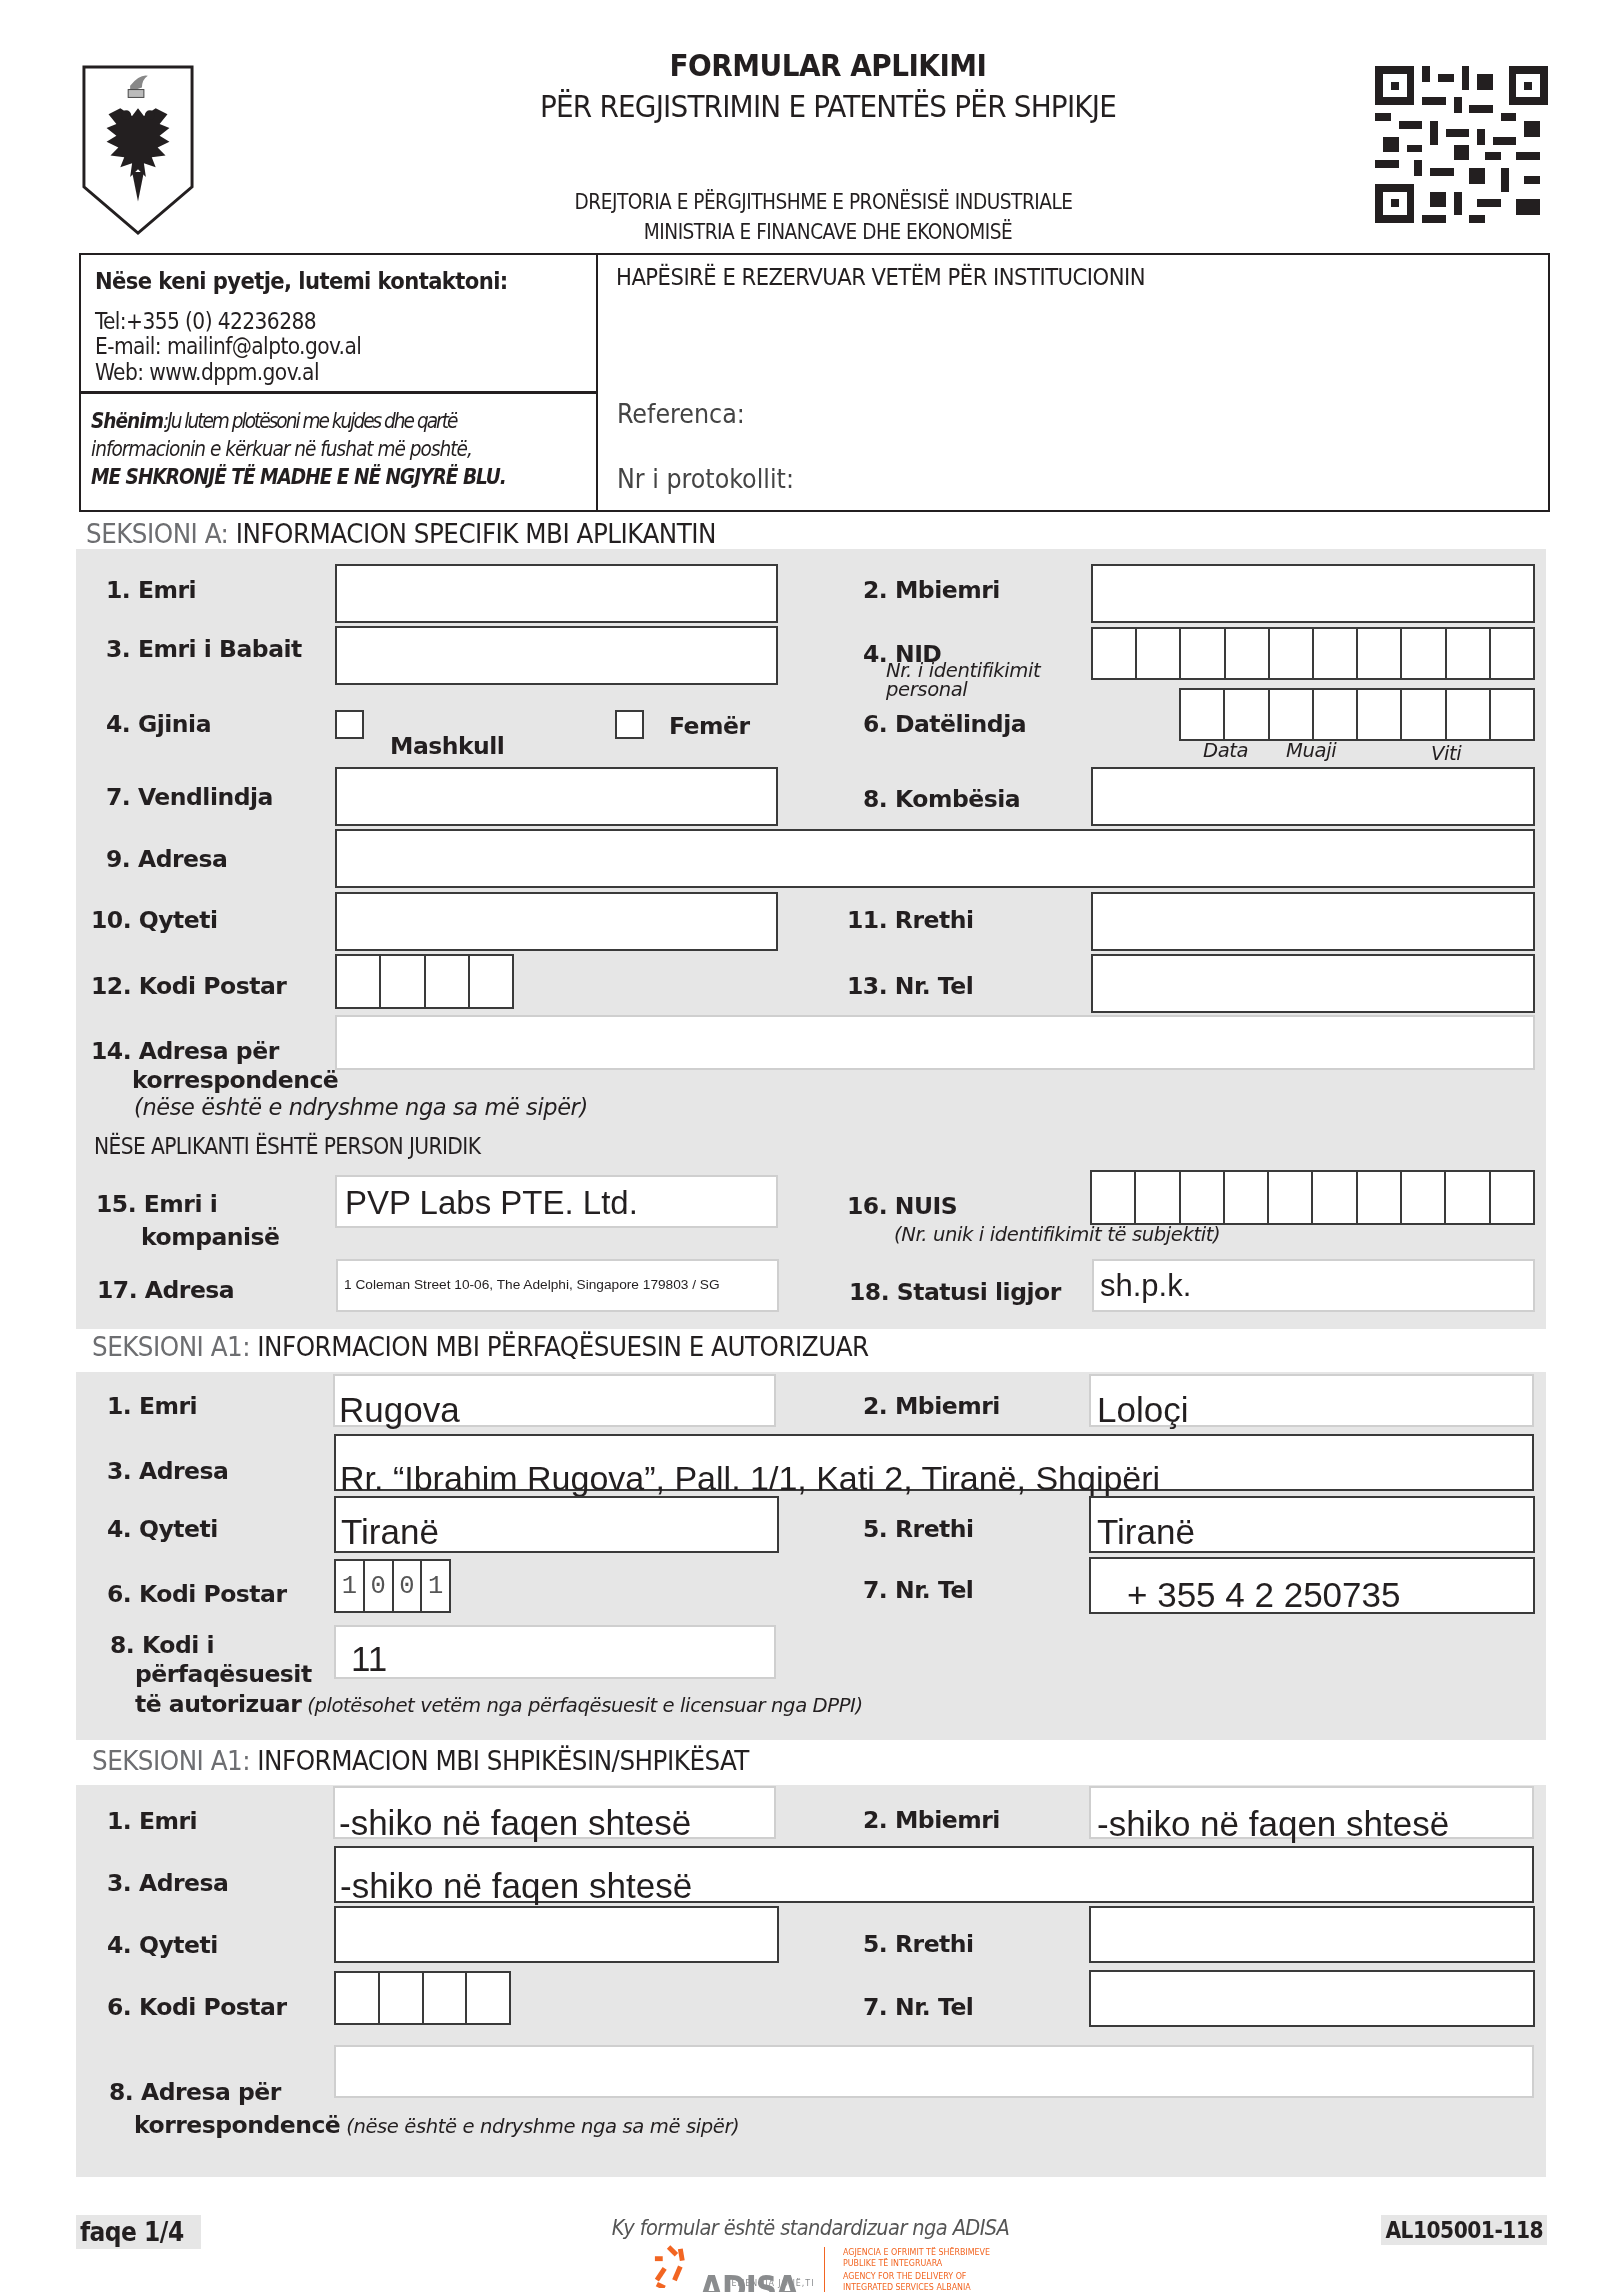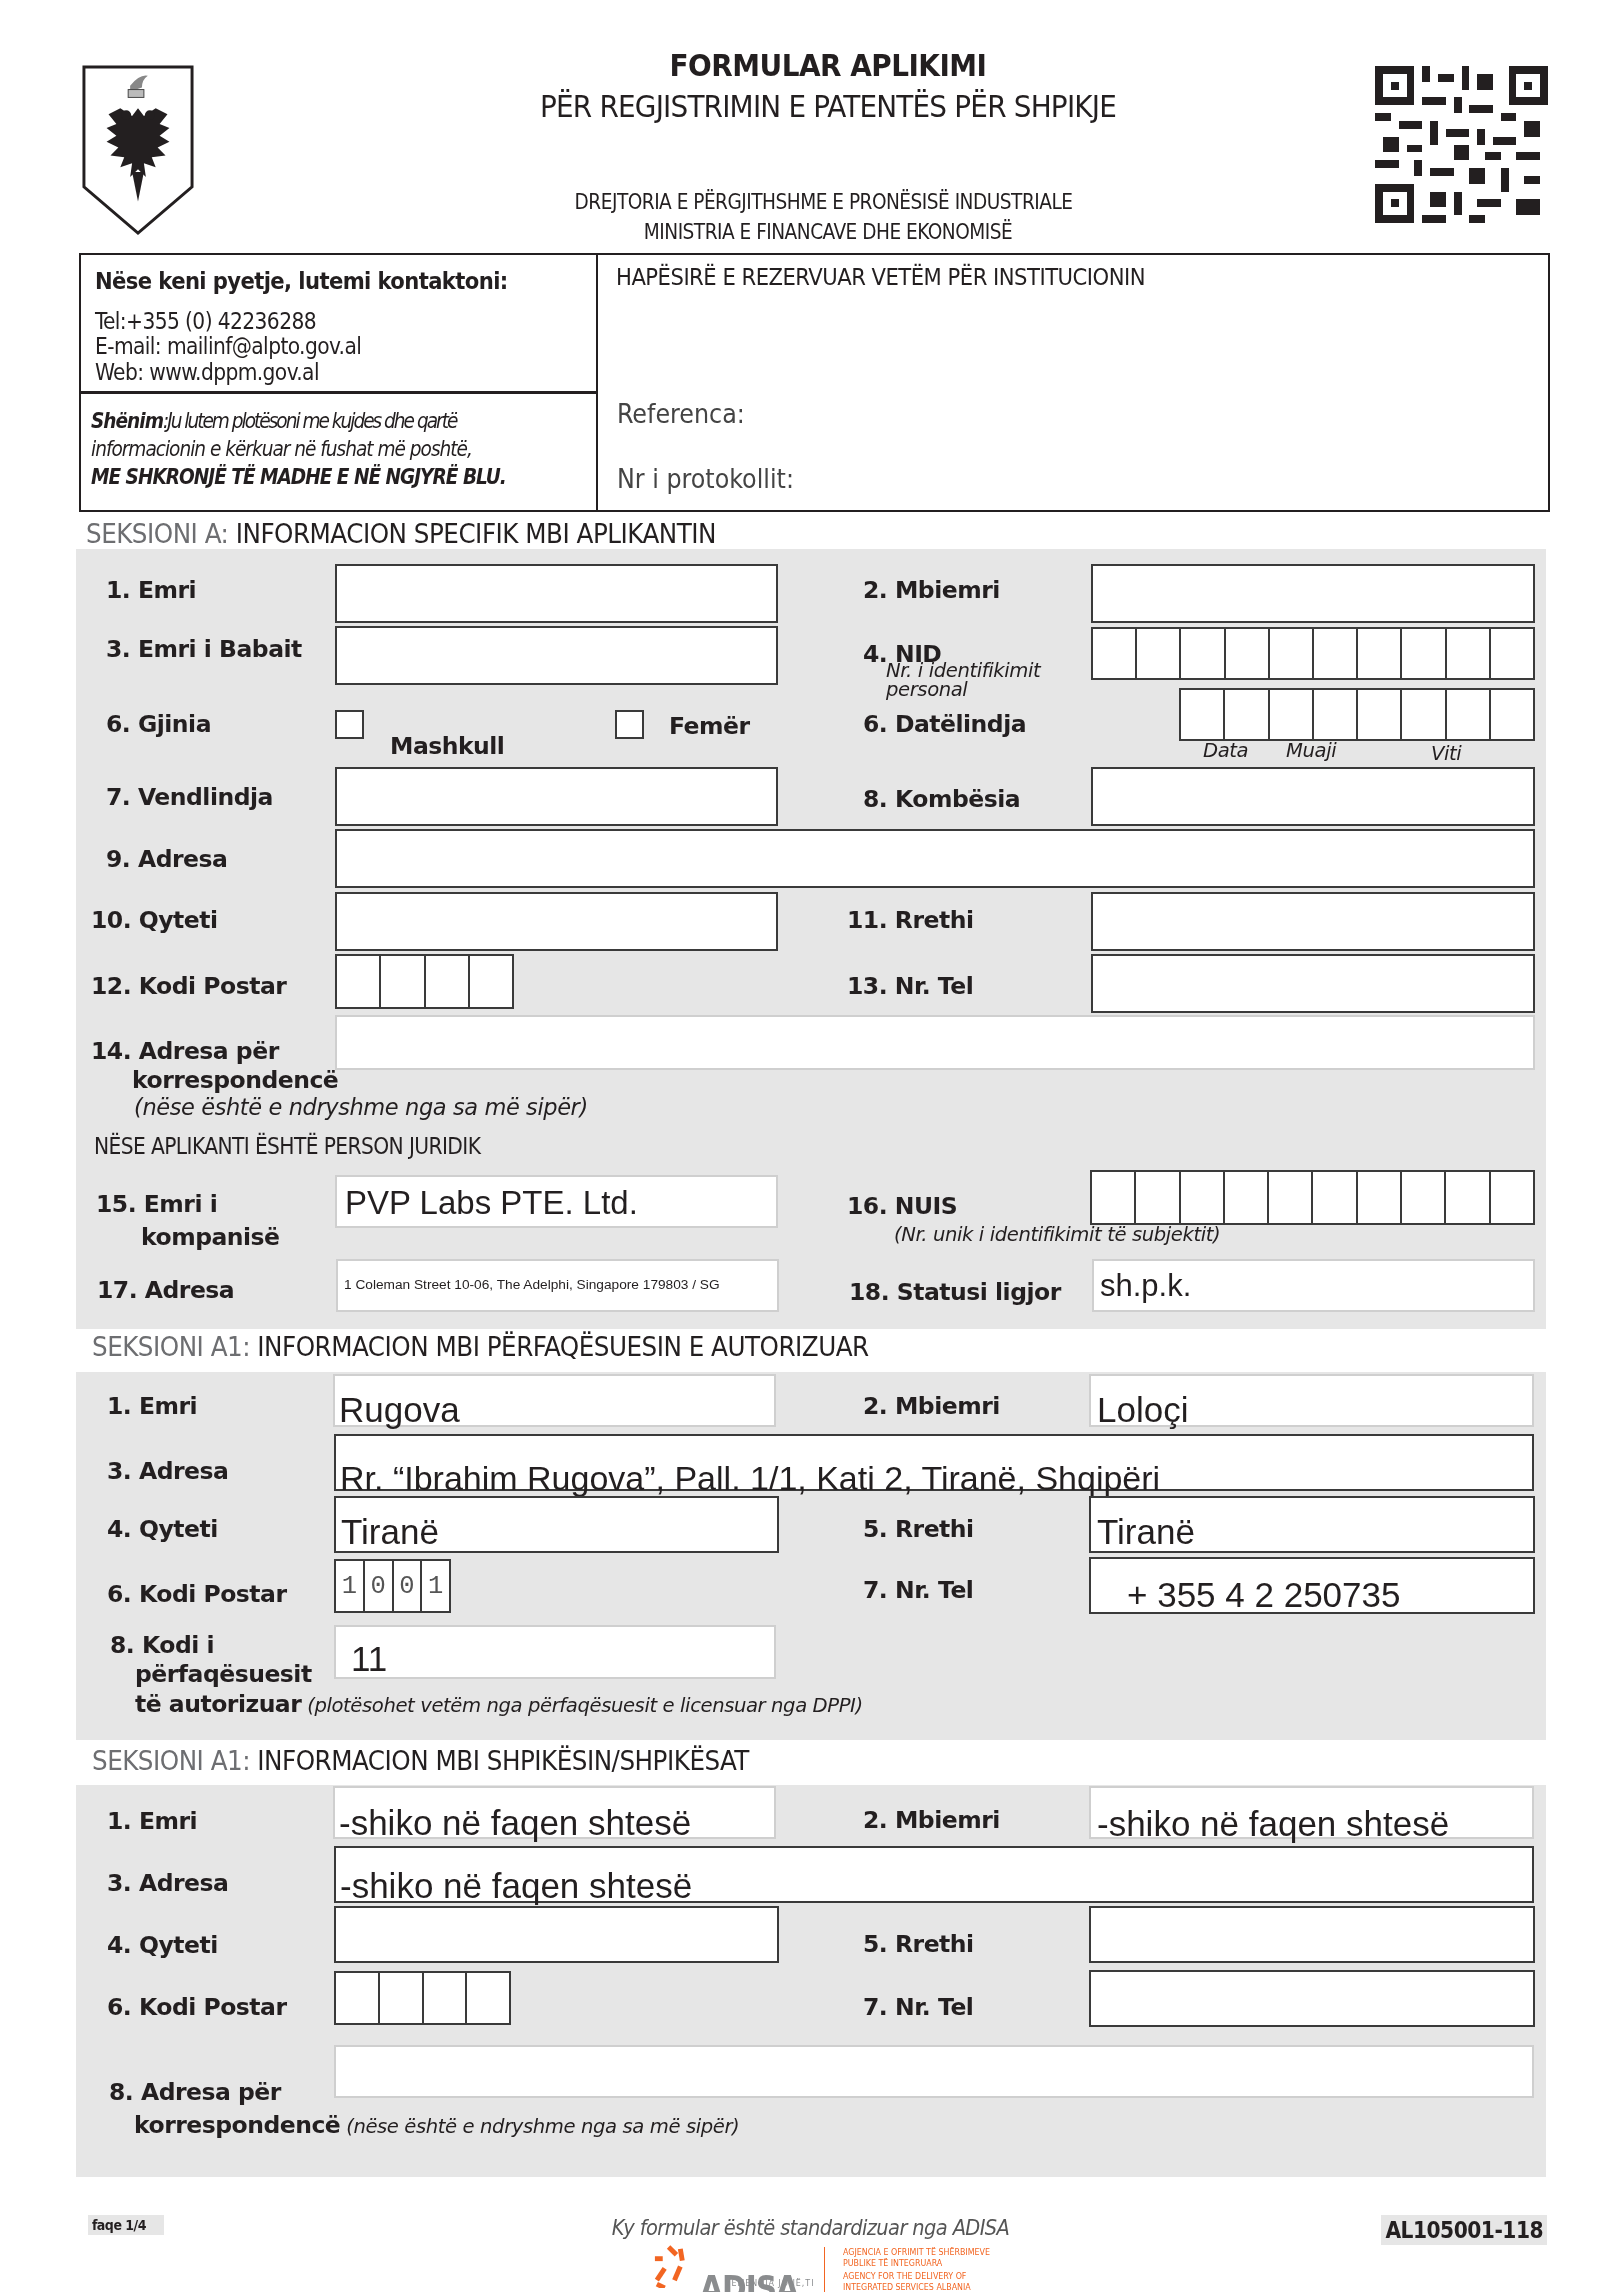--- a/index.html
+++ b/index.html
@@ -129,21 +129,21 @@
     <span></span>
     <span></span>
     <span></span>
     <span></span>
     <span></span>
     <span></span>
     <span></span>
     <span></span>
 </div>
 
-<div class="lbl" style="left:106px;top:710px;">6. Gjinia</div>
+<div class="lbl" style="left:106px;top:710px;">4. Gjinia</div>
 <div class="chk" style="left:335px;top:710px;"></div>
 <div class="lbl" style="left:390px;top:732px;">Mashkull</div>
 <div class="chk" style="left:615px;top:710px;"></div>
 <div class="lbl" style="left:669px;top:712px;">Femër</div>
 <div class="lbl" style="left:863px;top:710px;">6. Datëlindja</div>
 <div class="cells" style="left:1179px;top:688px;width:356px;height:53px;">
   <span></span>
     <span></span>
     <span></span>
     <span></span>
@@ -284,21 +284,21 @@
 </div>
 <div class="lbl" style="left:863px;top:1993px;">7. Nr. Tel</div>
 <div class="box" style="left:1089px;top:1970px;width:446px;height:57px;"></div>
 
 <div class="lbl" style="left:109px;top:2078px;">8. Adresa për</div>
 <div class="abs" style="left:134px;top:2111px;white-space:nowrap;">
   <span class="lbl" style="position:static;">korrespondencë</span><span class="lbl lbl-it" style="position:static;"> (nëse është e ndryshme nga sa më sipër)</span>
 </div>
 <div class="box light" style="left:334px;top:2045px;width:1200px;height:53px;"></div>
 
-<div class="abs" style="left:88px;top:2215px;background:#e6e6e6;padding:2px 17.6px 2px 3.9px;font-size:14px;font-weight:bold;letter-spacing:-0.5px;">faqe 1/4</div>
+<div class="abs" style="left:76px;top:2215px;background:#e6e6e6;padding:2px 17.6px 2px 3.9px;font-size:26px;font-weight:bold;letter-spacing:-0.5px;">faqe 1/4</div>
 <div class="abs" style="left:0;width:1621px;top:2215px;text-align:center;font-size:21.6px;font-style:italic;color:#555;letter-spacing:-0.6px;">Ky formular është standardizuar nga ADISA</div>
 <div class="abs" style="right:74px;top:2215px;background:#e6e6e6;padding:2px 3.9px;font-size:22.5px;font-weight:bold;letter-spacing:-0.5px;">AL105001-118</div>
 
 <div class="abs" style="left:651px;top:2243px;width:353px;height:50px;">
   <svg class="abs" style="left:0;top:2px;" width="43" height="43" viewBox="0 0 44 44">
     <g stroke="#f26522" stroke-width="5" stroke-linecap="butt">
       <line x1="18" y1="2" x2="26" y2="10"></line>
       <line x1="30" y1="4" x2="32" y2="16"></line>
       <line x1="4" y1="14" x2="12" y2="14"></line>
       <line x1="14" y1="24" x2="6" y2="36"></line>

